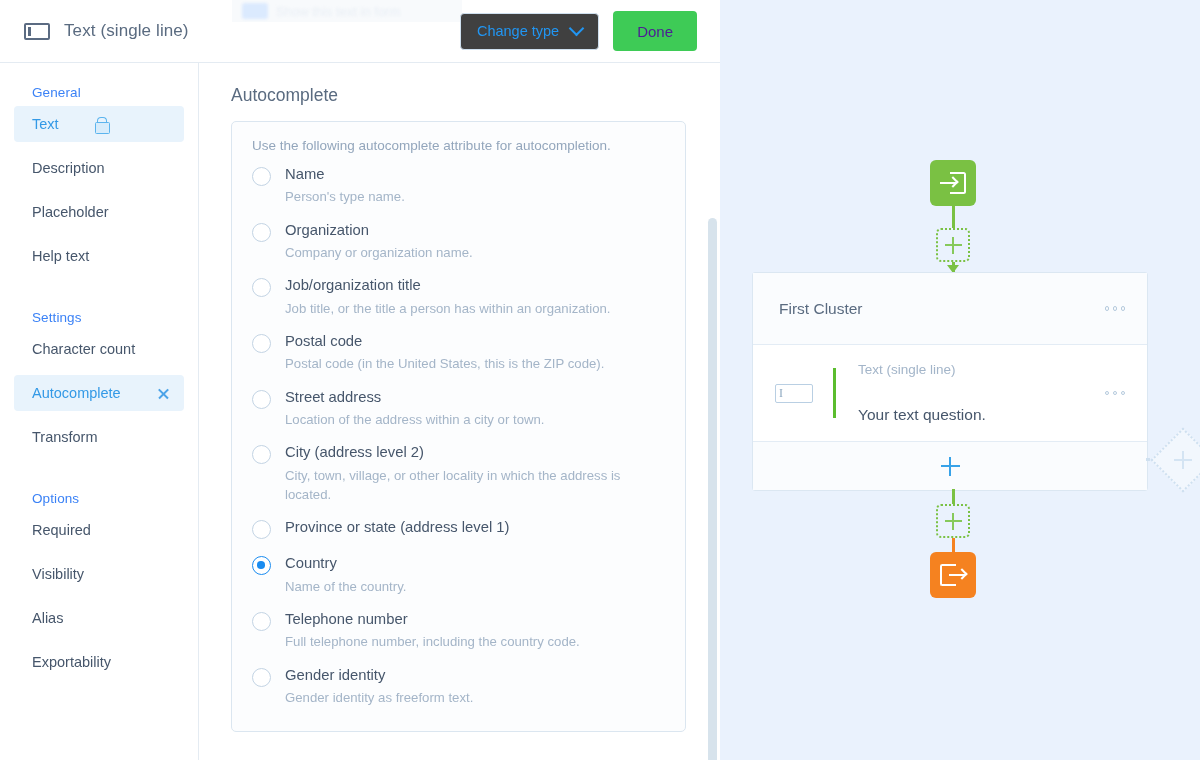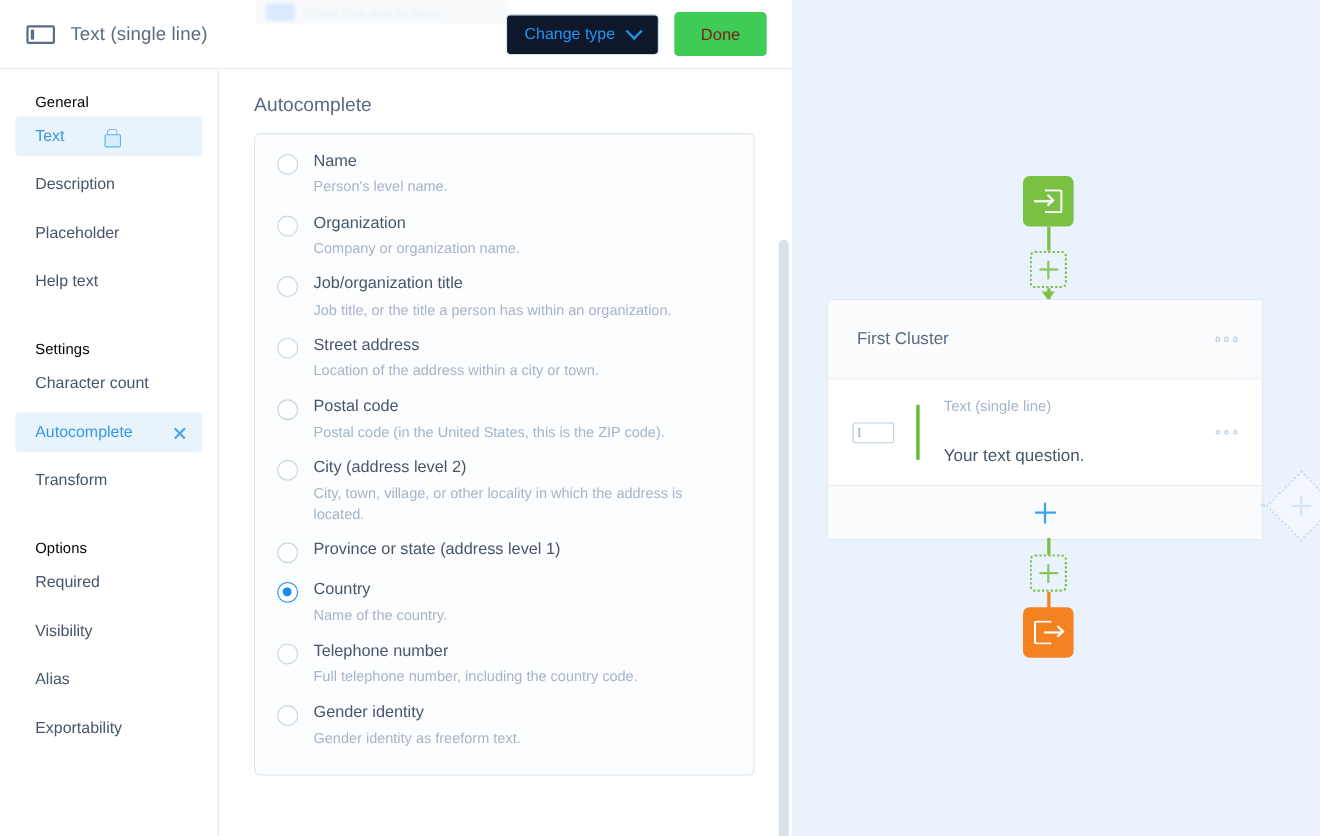--- a/index.html
+++ b/index.html
@@ -68,51 +68,51 @@
   .header-title {
     font-size: 17px; color: #5a6b80; font-weight: 400;
     letter-spacing: .1px;
   }
   .header-actions {
     margin-left: auto; display: flex; align-items: center; gap: 14px;
   }
   .btn-change-type {
     height: 37px; padding: 0 16px;
     border: 1px solid #cfe0ef; border-radius: 4px;
-    background: #0f172a; color: #2196f3; font-size: 14.5px;
+    background: #404040; color: #2196f3; font-size: 14.5px;
     display: flex; align-items: center; gap: 12px;
     cursor: pointer; white-space: nowrap;
   }
   .chev {
     width: 11px; height: 11px;
     border-right: 2px solid #2196f3;
     border-bottom: 2px solid #2196f3;
     transform: translateY(-3px) rotate(45deg);
   }
   .btn-done {
     height: 40px; padding: 0 24px;
     border: none; border-radius: 4px;
-    background: #3ecb56; color: #7f1d1d;
+    background: #3ecb56; color: #4c1d95;
     font-size: 15px; cursor: pointer;
     font-family: inherit;
   }
 
   
   .editor-body { flex: 1; display: flex; min-height: 0; position: relative; }
 
   
   .sidebar {
     width: 199px; flex: 0 0 199px;
     border-right: 1px solid #e4ebf2;
     background: #fff;
     padding-top: 8px;
     overflow: hidden;
   }
   .side-group-title {
-    font-size: 13.5px; color: #000000;
+    font-size: 13.5px; color: #3b82f6;
     padding: 14px 0 6px 32px;
     letter-spacing: .1px;
   }
   .side-item {
     margin: 0 14px 0 14px;
     height: 36px; border-radius: 4px;
     display: flex; align-items: center;
     padding: 0 12px 0 18px;
     font-size: 14.5px; color: #46566b;
     cursor: pointer;
@@ -418,26 +418,27 @@
         </div>
         <div class="side-item">
           <span class="label">Exportability</span>
         </div>
       </div>
 
       <div class="content">
         <div class="content-title">Autocomplete</div>
 
         <div class="opt-card">
+          <div class="opt-intro">Use the following autocomplete attribute for autocompletion.</div>
 
           <div class="opt-row">
             <div class="radio"></div>
             <div class="opt-texts">
               <div class="opt-label">Name</div>
-              <div class="opt-desc">Person's level name.</div>
+              <div class="opt-desc">Person's type name.</div>
             </div>
           </div>
 
           <div class="opt-row">
             <div class="radio"></div>
             <div class="opt-texts">
               <div class="opt-label">Organization</div>
               <div class="opt-desc">Company or organization name.</div>
             </div>
           </div>
@@ -446,30 +447,30 @@
             <div class="radio"></div>
             <div class="opt-texts">
               <div class="opt-label">Job/organization title</div>
               <div class="opt-desc">Job title, or the title a person has within an organization.</div>
             </div>
           </div>
 
           <div class="opt-row">
             <div class="radio"></div>
             <div class="opt-texts">
+              <div class="opt-label">Postal code</div>
+              <div class="opt-desc">Postal code (in the United States, this is the ZIP code).</div>
+            </div>
+          </div>
+
+          <div class="opt-row">
+            <div class="radio"></div>
+            <div class="opt-texts">
               <div class="opt-label">Street address</div>
               <div class="opt-desc">Location of the address within a city or town.</div>
-            </div>
-          </div>
-
-          <div class="opt-row">
-            <div class="radio"></div>
-            <div class="opt-texts">
-              <div class="opt-label">Postal code</div>
-              <div class="opt-desc">Postal code (in the United States, this is the ZIP code).</div>
             </div>
           </div>
 
           <div class="opt-row">
             <div class="radio"></div>
             <div class="opt-texts">
               <div class="opt-label">City (address level 2)</div>
               <div class="opt-desc">City, town, village, or other locality in which the address is located.</div>
             </div>
           </div>

